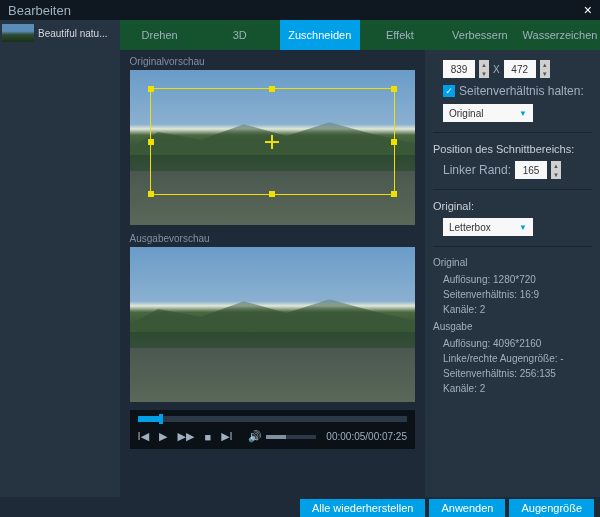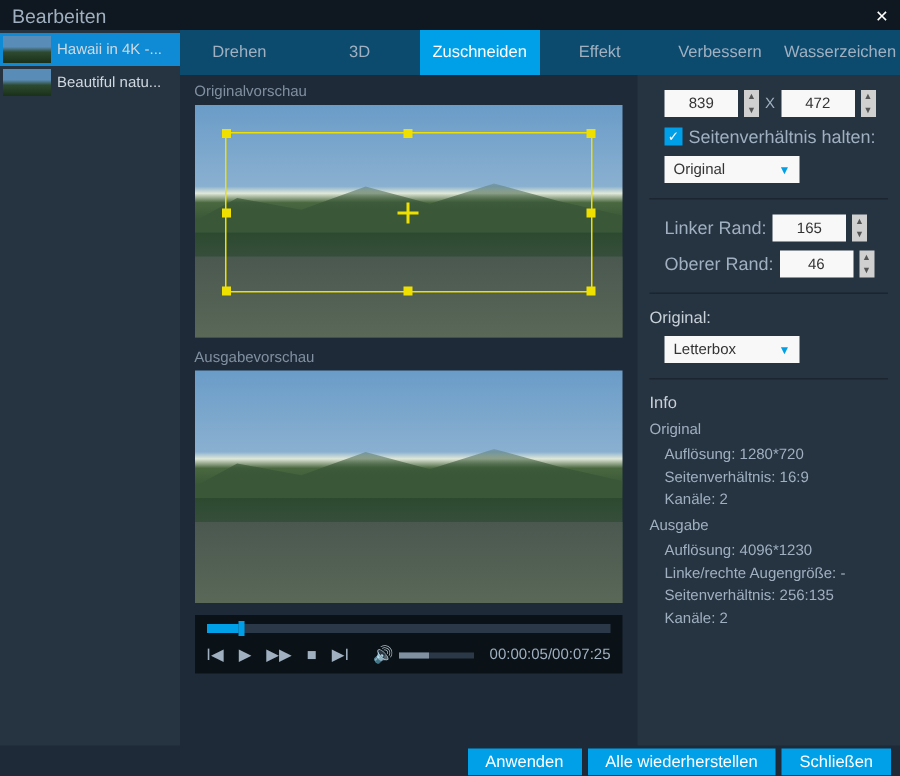--- a/index.html
+++ b/index.html
@@ -7,21 +7,21 @@
 .titlebar{height:20px;background:#0f1820;display:flex;align-items:center;padding:0 8px;justify-content:space-between}
 .titlebar-title{color:#a0b0c0;font-size:13px}
 .close-x{color:#fff;font-size:14px;cursor:pointer}
 .main{display:flex;height:477px}
 .sidebar{width:120px;background:#263340;padding-top:2px}
 .clip{display:flex;align-items:center;height:22px;padding:1px 2px;cursor:pointer;gap:4px}
 .clip.sel{background:#0e8bd4}
 .thumb{width:32px;height:18px;background:linear-gradient(to bottom,#5a8cb8 40%,#2d4a30 60%,#1a3018);flex-shrink:0}
 .clip-label{font-size:10px;color:#d0d8e0;white-space:nowrap;overflow:hidden}
 .content{flex:1;display:flex;flex-direction:column}
-.tabs{display:flex;height:30px;background:#0c4a6e}
+.tabs{display:flex;height:30px;background:#14532d}
 .tab{flex:1;display:flex;align-items:center;justify-content:center;font-size:11px;color:#a0b0c0;cursor:pointer}
 .tab.active{background:#00a0e9;color:#fff}
 .workspace{flex:1;display:flex}
 .preview-col{flex:1;padding:6px 10px;display:flex;flex-direction:column}
 .preview-label{font-size:10px;color:#8090a0;margin-bottom:3px}
 .vid{position:relative;width:100%;height:155px;background:linear-gradient(to bottom,#6a9cc8 0%,#8ab0d0 35%,#e0e8d8 38%,#4a6840 42%,#2d4a30 55%,#3a5040 70%,#3a4838 100%);margin-bottom:8px}
 .mtn{position:absolute;top:30%;left:0;right:0;height:25%;background:linear-gradient(to bottom,transparent,#3a5838 60%);clip-path:polygon(0 80%,10% 40%,25% 60%,40% 20%,55% 50%,70% 15%,85% 45%,100% 70%,100% 100%,0 100%)}
 .lake{position:absolute;bottom:0;left:0;right:0;height:35%;background:linear-gradient(to bottom,#4a5850,#5a6858)}
 .crop{position:absolute;top:18px;left:20px;right:20px;bottom:30px;border:1px solid #f0e000}
 .handle{position:absolute;width:6px;height:6px;background:#f0e000}
@@ -40,21 +40,21 @@
 .ctrl-row{display:flex;align-items:center;gap:10px;color:#a0b0c0}
 .ctrl-btn{cursor:pointer;font-size:11px}
 .vol{display:flex;align-items:center;gap:4px;margin-left:6px}
 .vol-bar{width:50px;height:4px;background:#2a3848}
 .vol-fill{height:100%;width:40%;background:#8090a0}
 .time{margin-left:auto;font-size:10px}
 .panel{width:175px;background:#263340;padding:10px 8px;font-size:11px;overflow-y:auto}
 .sect-title{font-size:11px;color:#c8d0d8;margin-bottom:6px}
 .row{display:flex;align-items:center;gap:4px;margin-bottom:6px}
 .row-indent{padding-left:10px}
-.numbox{width:49px;height:18px;background:#f8f8f8;border:none;color:#333;font-size:10px;padding:0 4px;text-align:center}
+.numbox{width:32px;height:18px;background:#f8f8f8;border:none;color:#333;font-size:10px;padding:0 4px;text-align:center}
 .spin{width:10px;height:18px;background:#d0d0d0;display:flex;flex-direction:column}
 .spin div{flex:1;display:flex;align-items:center;justify-content:center;font-size:6px;color:#555;cursor:pointer}
 .x-sep{color:#a0b0c0;font-size:10px}
 .chk{width:12px;height:12px;background:#00a0e9;display:flex;align-items:center;justify-content:center;color:#fff;font-size:9px}
 .sel-box{width:90px;height:18px;background:#f8f8f8;display:flex;align-items:center;padding:0 6px;color:#333;font-size:10px;justify-content:space-between}
 .sel-arrow{color:#00a0e9;font-size:8px}
 .lbl{color:#a0b0c0;font-size:12px}
 .info-line{color:#a0b0c0;font-size:10px;margin-bottom:4px;padding-left:10px}
 .info-head{padding-left:0;margin-top:6px;margin-bottom:6px}
 .reset-btn{background:#f0f0f0;color:#333;border:none;padding:3px 8px;font-size:10px;float:right;margin-top:8px;cursor:pointer}
@@ -65,24 +65,20 @@
 </head>
 <body>
 
 <div class="titlebar">
   <span class="titlebar-title">Bearbeiten</span>
   <span class="close-x">×</span>
 </div>
 
 <div class="main">
   <div class="sidebar">
-    <div class="clip sel">
-      <div class="thumb"></div>
-      <span class="clip-label">Hawaii in 4K -...</span>
-    </div>
     <div class="clip">
       <div class="thumb"></div>
       <span class="clip-label">Beautiful natu...</span>
     </div>
   </div>
 
   <div class="content">
     <div class="tabs">
       <div class="tab">Drehen</div>
       <div class="tab">3D</div>
@@ -155,57 +151,49 @@
           <span class="chk">✓</span>
           <span class="lbl">Seitenverhältnis halten:</span>
         </div>
         <div class="row row-indent">
           <div class="sel-box">
             <span>Original</span>
             <span class="sel-arrow">▼</span>
           </div>
         </div>
         <div class="hr"></div>
+        <div class="sect-title">Position des Schnittbereichs:</div>
         <div class="row row-indent">
           <span class="lbl">Linker Rand:</span>
           <input class="numbox" value="165" style="">
-          <div class="spin">
-              <div>▲</div>
-              <div>▼</div>
-            </div>
-        </div>
-        <div class="row row-indent">
-          <span class="lbl">Oberer Rand:</span>
-          <input class="numbox" value="46" style="">
           <div class="spin">
               <div>▲</div>
               <div>▼</div>
             </div>
         </div>
         <div class="hr"></div>
         <div class="sect-title">Original:</div>
         <div class="row row-indent">
           <div class="sel-box">
             <span>Letterbox</span>
             <span class="sel-arrow">▼</span>
           </div>
         </div>
         <div class="hr"></div>
-        <div class="sect-title">Info</div>
         <div class="info-line info-head">Original</div>
         <div class="info-line">Auflösung: 1280*720</div>
         <div class="info-line">Seitenverhältnis: 16:9</div>
         <div class="info-line">Kanäle: 2</div>
         <div class="info-line info-head">Ausgabe</div>
-        <div class="info-line">Auflösung: 4096*1230</div>
+        <div class="info-line">Auflösung: 4096*2160</div>
         <div class="info-line">Linke/rechte Augengröße: -</div>
         <div class="info-line">Seitenverhältnis: 256:135</div>
         <div class="info-line">Kanäle: 2</div>
       </div>
     </div>
   </div>
 </div>
 
 <div class="footer">
+  <button class="fbtn">Alle wiederherstellen</button>
   <button class="fbtn">Anwenden</button>
-  <button class="fbtn">Alle wiederherstellen</button>
-  <button class="fbtn">Schließen</button>
+  <button class="fbtn">Augengröße</button>
 </div>
 
 </body></html>

